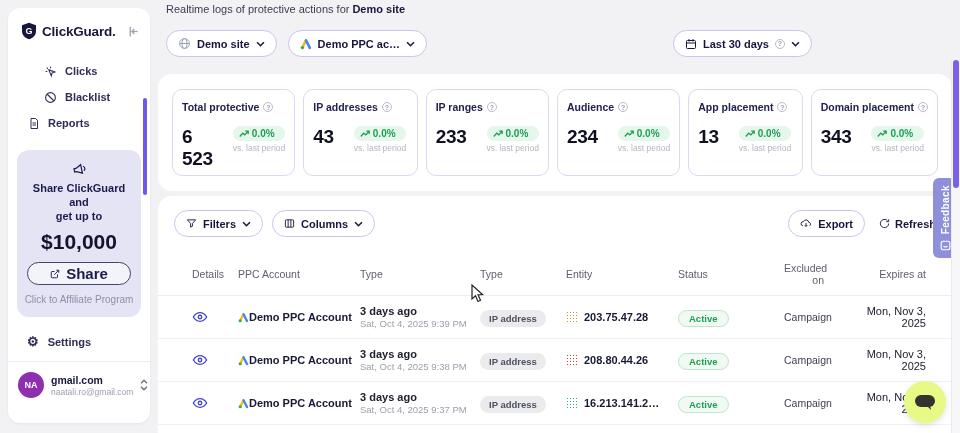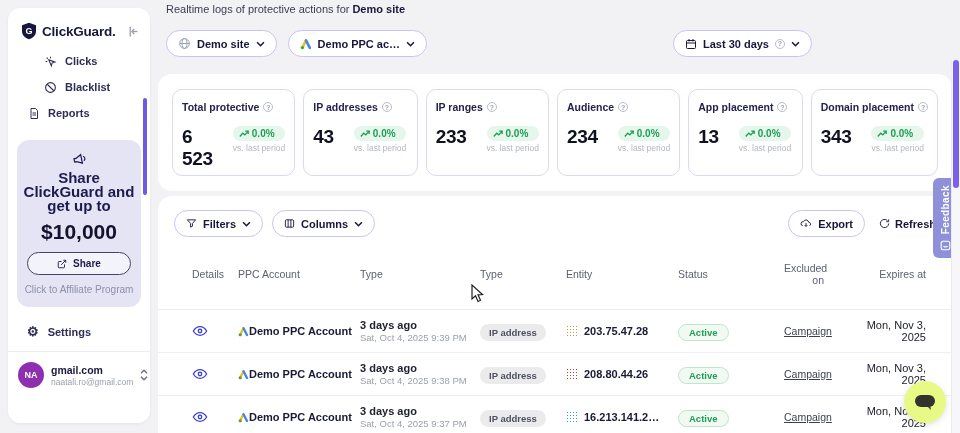--- a/index.html
+++ b/index.html
@@ -4,31 +4,31 @@
 <style>
   * { margin:0; padding:0; box-sizing:border-box; }
   html,body { width:960px; height:433px; overflow:hidden; }
   body { font-family:"Liberation Sans", sans-serif; background:#f2f2f4; position:relative; color:#17163c; }
   .viewport { position:absolute; inset:0; }
 
   
   .sidebar { position:absolute; left:8px; top:8px; width:142px; height:415px; background:#fff; border-radius:12px; box-shadow:0 1px 3px rgba(20,20,60,.06); }
   .logo-row { display:flex; align-items:center; gap:5px; padding:14px 10px 8px 13px; }
   .brand { font-size:13.5px; font-weight:700; color:#17163c; letter-spacing:-.2px; flex:1; }
-  .nav { }
+  .nav { margin-top:10px; }
   .nav-item { display:flex; align-items:center; gap:8px; height:26px; font-size:11px; font-weight:600; color:#2e2d55; cursor:pointer; }
   .nav-item .chev { margin-left:auto; margin-right:16px; }
   .ni-top { padding-left:20px; }
   .ni-sub { padding-left:36px; }
   .nav-pill { margin:2px 8px; height:29px; background:#e9e8fa; border-radius:15px; padding-left:27px; }
   .sb-scroll { position:absolute; right:3px; top:90px; width:4px; height:97px; background:#6f5ae8; border-radius:2px; }
   .promo { margin:14px 9px 0 9px; background:#e4e4f4; border-radius:12px; padding:11px 6px 12px 6px; text-align:center; }
-  .promo-line { font-size:15px; font-weight:700; color:#1c1b4e; line-height:14px; }
+  .promo-line { font-size:11px; font-weight:700; color:#1c1b4e; line-height:14px; }
   .promo-amount { font-size:21px; font-weight:800; color:#14132f; margin:7px 0 8px 0; }
-  .share-btn { display:flex; align-items:center; justify-content:center; gap:6px; margin:0 auto; width:104px; height:23px; border:1px solid #44446b; border-radius:12px; background:rgba(255,255,255,.55); font-size:10px; font-weight:700; color:#1c1b4e; cursor:pointer; }
+  .share-btn { display:flex; align-items:center; justify-content:center; gap:6px; margin:0 auto; width:104px; height:23px; border:1px solid #44446b; border-radius:12px; background:rgba(255,255,255,.55); font-size:15px; font-weight:700; color:#1c1b4e; cursor:pointer; }
   .promo-foot { margin-top:9px; font-size:10px; color:#8d90a6; }
   .settings-row { display:flex; align-items:center; gap:9px; padding-left:19px; margin-top:18px; font-size:11px; font-weight:600; color:#2e2d55; cursor:pointer; }
   .gear { font-size:13px; color:#2e2d55; line-height:1; }
   .sb-divider { height:1px; background:#ececf0; margin:13px 0 10px 0; }
   .account { display:flex; align-items:center; gap:7px; padding:0 8px 0 10px; cursor:pointer; }
   .avatar { width:26px; height:26px; border-radius:50%; background:#8d2fae; color:#fff; font-size:9px; font-weight:700; display:flex; align-items:center; justify-content:center; flex:none; }
   .acct-name { font-size:10.5px; font-weight:700; color:#17163c; }
   .acct-email { font-size:8.5px; color:#9aa0ad; margin-top:1px; }
   .acct-chev { margin-left:auto; }
 
@@ -50,34 +50,34 @@
   .delta-wrap { display:flex; flex-direction:column; }
   .delta-badge { display:inline-flex; align-items:center; gap:3px; background:#e5f7eb; color:#1d9d55; border-radius:9px; padding:2px 6px; font-size:10px; font-weight:700; }
   .vs { font-size:8.5px; color:#b3b7c2; margin-top:2px; white-space:nowrap; }
 
   
   .table-panel { position:absolute; left:158px; top:196px; width:794px; height:237px; background:#fff; border-radius:14px 14px 0 0; overflow:hidden; }
   .tbar { display:flex; align-items:center; gap:9px; padding:14px 16px 13px 16px; }
   .tbar-right { margin-left:auto; display:flex; align-items:center; gap:14px; }
   .refresh-btn { display:flex; align-items:center; gap:5px; font-size:11px; font-weight:700; color:#17163c; cursor:pointer; background:none; border:none; font-family:inherit; }
   .tgrid { display:grid; grid-template-columns:64px 122px 120px 86px 112px 106px 60px 1fr; padding:0 26px 0 16px; align-items:center; }
-  .thead { color:#5d6170; font-size:10.5px; padding-top:12px; padding-bottom:23px; border-bottom:1px solid #ededf0; }
+  .thead { color:#5d6170; font-size:10.5px; padding-top:12px; padding-bottom:9px; border-bottom:1px solid #ededf0; }
   .thead > div { line-height:12px; }
   .c1 { padding-left:18px; }
   .c7 { text-align:right; padding-right:20px; }
   .c8 { text-align:right; }
   .trow { height:43px; border-bottom:1px solid #f0f0f2; }
   .ppc-cell { display:flex; align-items:center; font-size:11px; font-weight:600; color:#191a35; white-space:nowrap; }
   .time-rel { font-size:11px; font-weight:600; color:#20222f; line-height:13px; }
   .time-abs { font-size:9.5px; color:#9ba0ab; line-height:12px; }
   .type-pill { display:inline-block; background:#ebebed; border-radius:10px; padding:3px 9px; font-size:9.5px; color:#4d5160; font-weight:600; }
   .entity-cell { display:flex; align-items:center; gap:6px; font-size:11px; font-weight:600; color:#191a35; }
   .identicon { width:12px; height:12px; flex:none; background-image:radial-gradient(currentColor 38%, transparent 42%); background-size:3px 3px; }
   .status-pill { display:inline-block; border:1px solid #bfe5cb; background:#f0faf3; color:#1d9d55; border-radius:10px; padding:2px 10px; font-size:9.5px; font-weight:700; }
-  .excluded-cell { font-size:10.5px; color:#3c3f50;text-decoration:underline; }
+  .excluded-cell { font-size:10.5px; color:#3c3f50; }
   .expires-cell { font-size:11px; color:#20222f; }
 
   
   .feedback-tab { position:absolute; left:933px; top:178px; width:25px; height:80px; background:#8e90da; border-radius:6px 0 0 6px; display:flex; flex-direction:column; align-items:center; justify-content:center; gap:5px; cursor:pointer; }
   .feedback-tab .vtext { writing-mode:vertical-rl; transform:rotate(180deg); color:#fff; font-size:10px; font-weight:700; letter-spacing:.4px; }
   .scroll-track { position:absolute; left:951px; top:60px; width:9px; height:373px; background:#f7f7f9; border-left:1px solid #ebebee; }
   .scroll-thumb { position:absolute; left:953px; top:60px; width:6px; height:128px; background:#7b61e8; border-radius:3px; }
   .chat-fab { position:absolute; left:904px; top:381px; width:42px; height:42px; border-radius:50%; background:#e9f985; display:flex; align-items:center; justify-content:center; cursor:pointer; box-shadow:0 2px 6px rgba(0,0,0,.12); }
   .cursor { position:absolute; left:471px; top:284px; pointer-events:none; }
   svg { display:block; }

